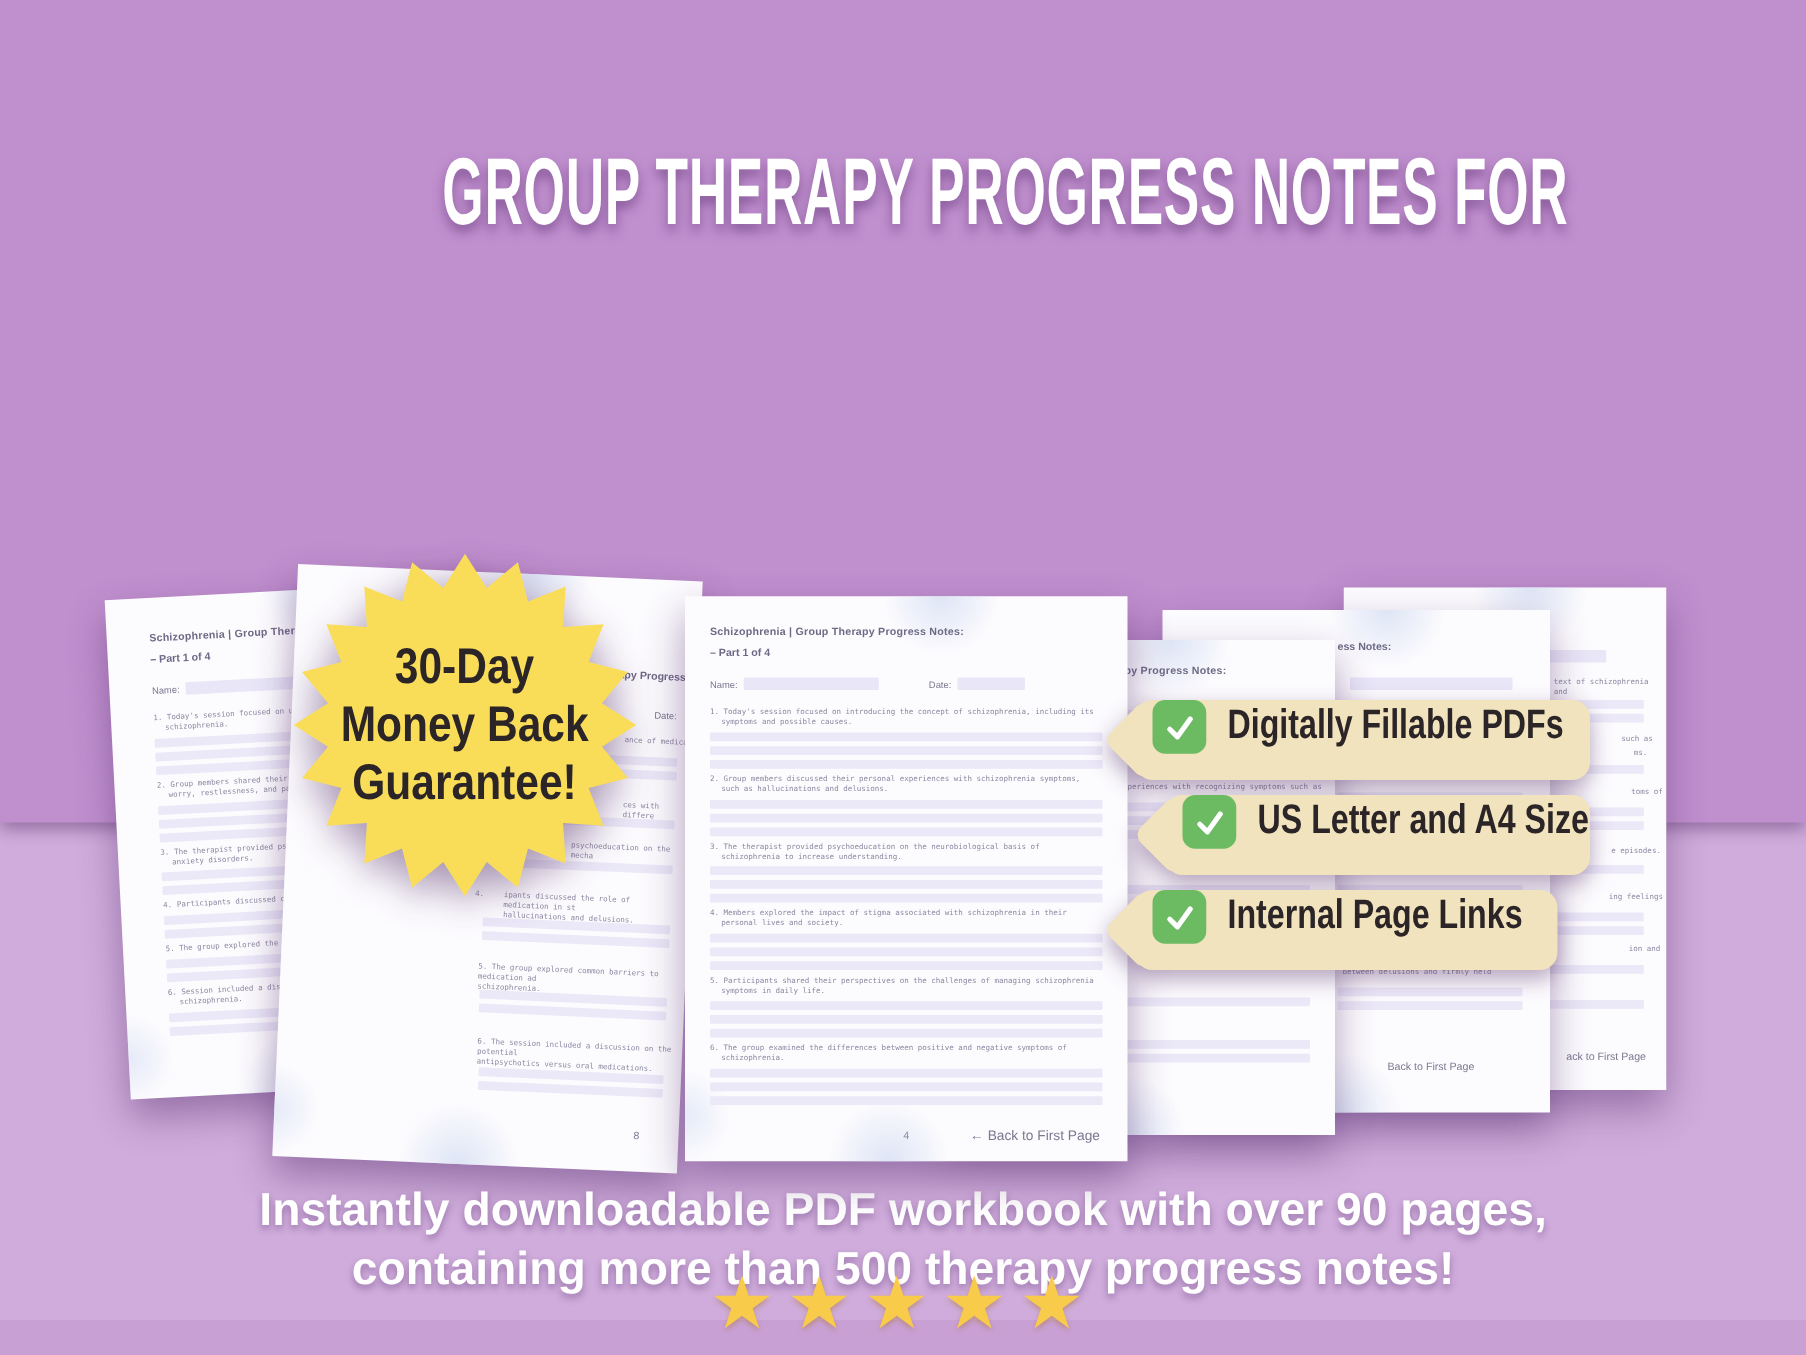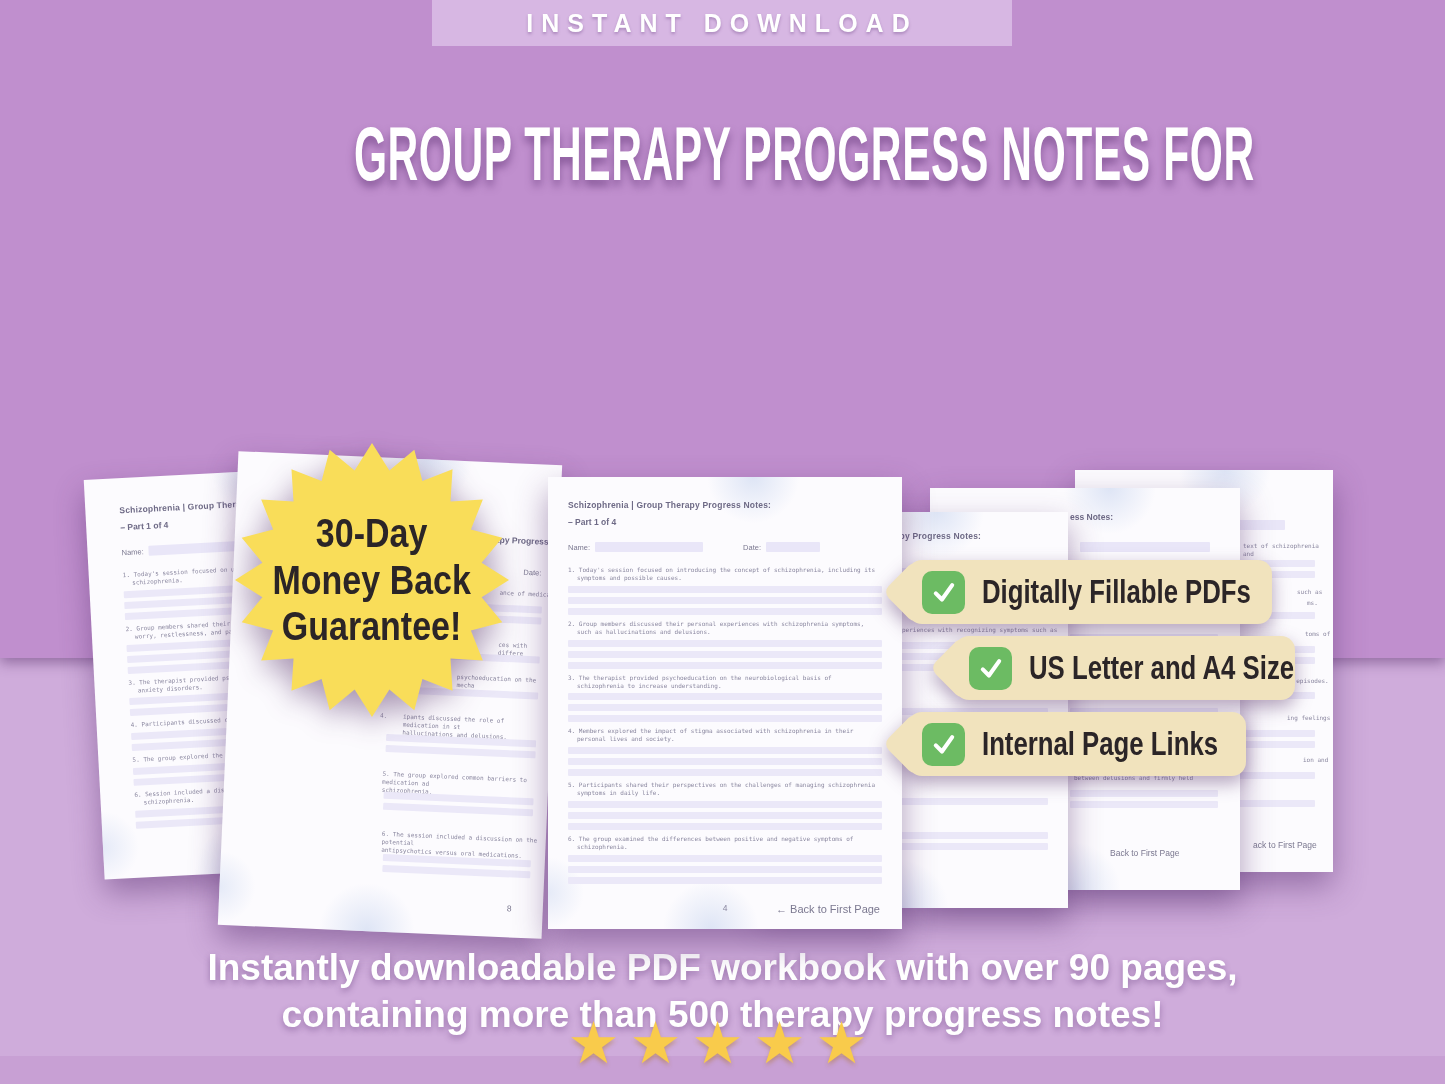--- a/index.html
+++ b/index.html
@@ -64,21 +64,21 @@
   
   .badge-wrap{position:absolute;left:235px;top:443px;width:274px;height:274px;z-index:8;
     filter:drop-shadow(0 10px 14px rgba(70,30,90,.45));}
   .badge{width:100%;height:100%;background:#F9DD59;display:flex;flex-direction:column;
     align-items:center;justify-content:center;}
   .badge div{line-height:1.16;font-weight:bold;font-size:40px;color:#2B2527;
     transform:scaleX(.85);transform-origin:50% 50%;white-space:nowrap;}
   
   .tag{position:absolute;height:64px;z-index:8;filter:drop-shadow(0 7px 9px rgba(70,30,90,.4));}
   .tag-body{position:absolute;left:22px;right:0;top:0;bottom:0;background:#F1E3BD;border-radius:14px;
-    display:flex;align-items:center;padding-left:14px;gap:17px;}
+    display:flex;align-items:flex-start;padding-left:14px;gap:17px;}
   .tag-body::before{content:'';position:absolute;left:-16px;top:9px;width:46px;height:46px;
     background:#F1E3BD;transform:rotate(45deg);border-radius:9px;z-index:-1;}
   .check{width:43px;height:43px;border-radius:10px;background:#6CBB63;flex:0 0 auto;
     display:flex;align-items:center;justify-content:center;}
   .tag-label{display:inline-block;font-weight:bold;font-size:33px;color:#2B2527;white-space:nowrap;
     transform:scaleX(.78);transform-origin:0 50%;}
   
   .caption{position:absolute;left:0;top:944px;width:1445px;text-align:center;z-index:5;
     color:#fff;font-weight:bold;font-size:37px;line-height:47px;
     text-shadow:0 3px 6px rgba(90,50,115,.45);}
@@ -86,23 +86,20 @@
     font-size:58px;line-height:70px;color:#F9CB4B;letter-spacing:10px;
     text-shadow:0 3px 4px rgba(170,115,40,.45);}
 </style>
 </head>
 <body>
 
 <div class="canvas">
   <div class="zone-top"></div>
   <div class="zone-strip"></div>
 
-  <div class="banner">
-    <span>INSTANT DOWNLOAD</span>
-  </div>
 
   <div class="title1">
     <span>GROUP THERAPY PROGRESS NOTES FOR</span>
   </div>
 
   <div class="page page-left">
     <div class="doc-header">Schizophrenia | Group Therapy Progress Notes:</div>
     <div class="doc-part">– Part 1 of 4</div>
     <div class="doc-row">
       <span class="doc-label">Name:</span>
@@ -290,21 +287,21 @@
   <div class="tag" style="left:886px;top:560px;width:386px">
     <div class="tag-body">
       <span class="check">
         <svg width="30" height="30" viewBox="0 0 44 44">
             <polyline points="10,24 19,33 34,12" fill="none" stroke="#ffffff" stroke-width="6" stroke-linecap="round" stroke-linejoin="round"></polyline>
           </svg>
       </span>
       <span class="tag-label">Digitally Fillable PDFs</span>
     </div>
   </div>
-  <div class="tag" style="left:933px;top:636px;width:362px">
+  <div class="tag" style="left:910px;top:636px;width:362px">
     <div class="tag-body">
       <span class="check">
         <svg width="30" height="30" viewBox="0 0 44 44">
             <polyline points="10,24 19,33 34,12" fill="none" stroke="#ffffff" stroke-width="6" stroke-linecap="round" stroke-linejoin="round"></polyline>
           </svg>
       </span>
       <span class="tag-label">US Letter and A4 Size</span>
     </div>
   </div>
   <div class="tag" style="left:886px;top:712px;width:360px">

